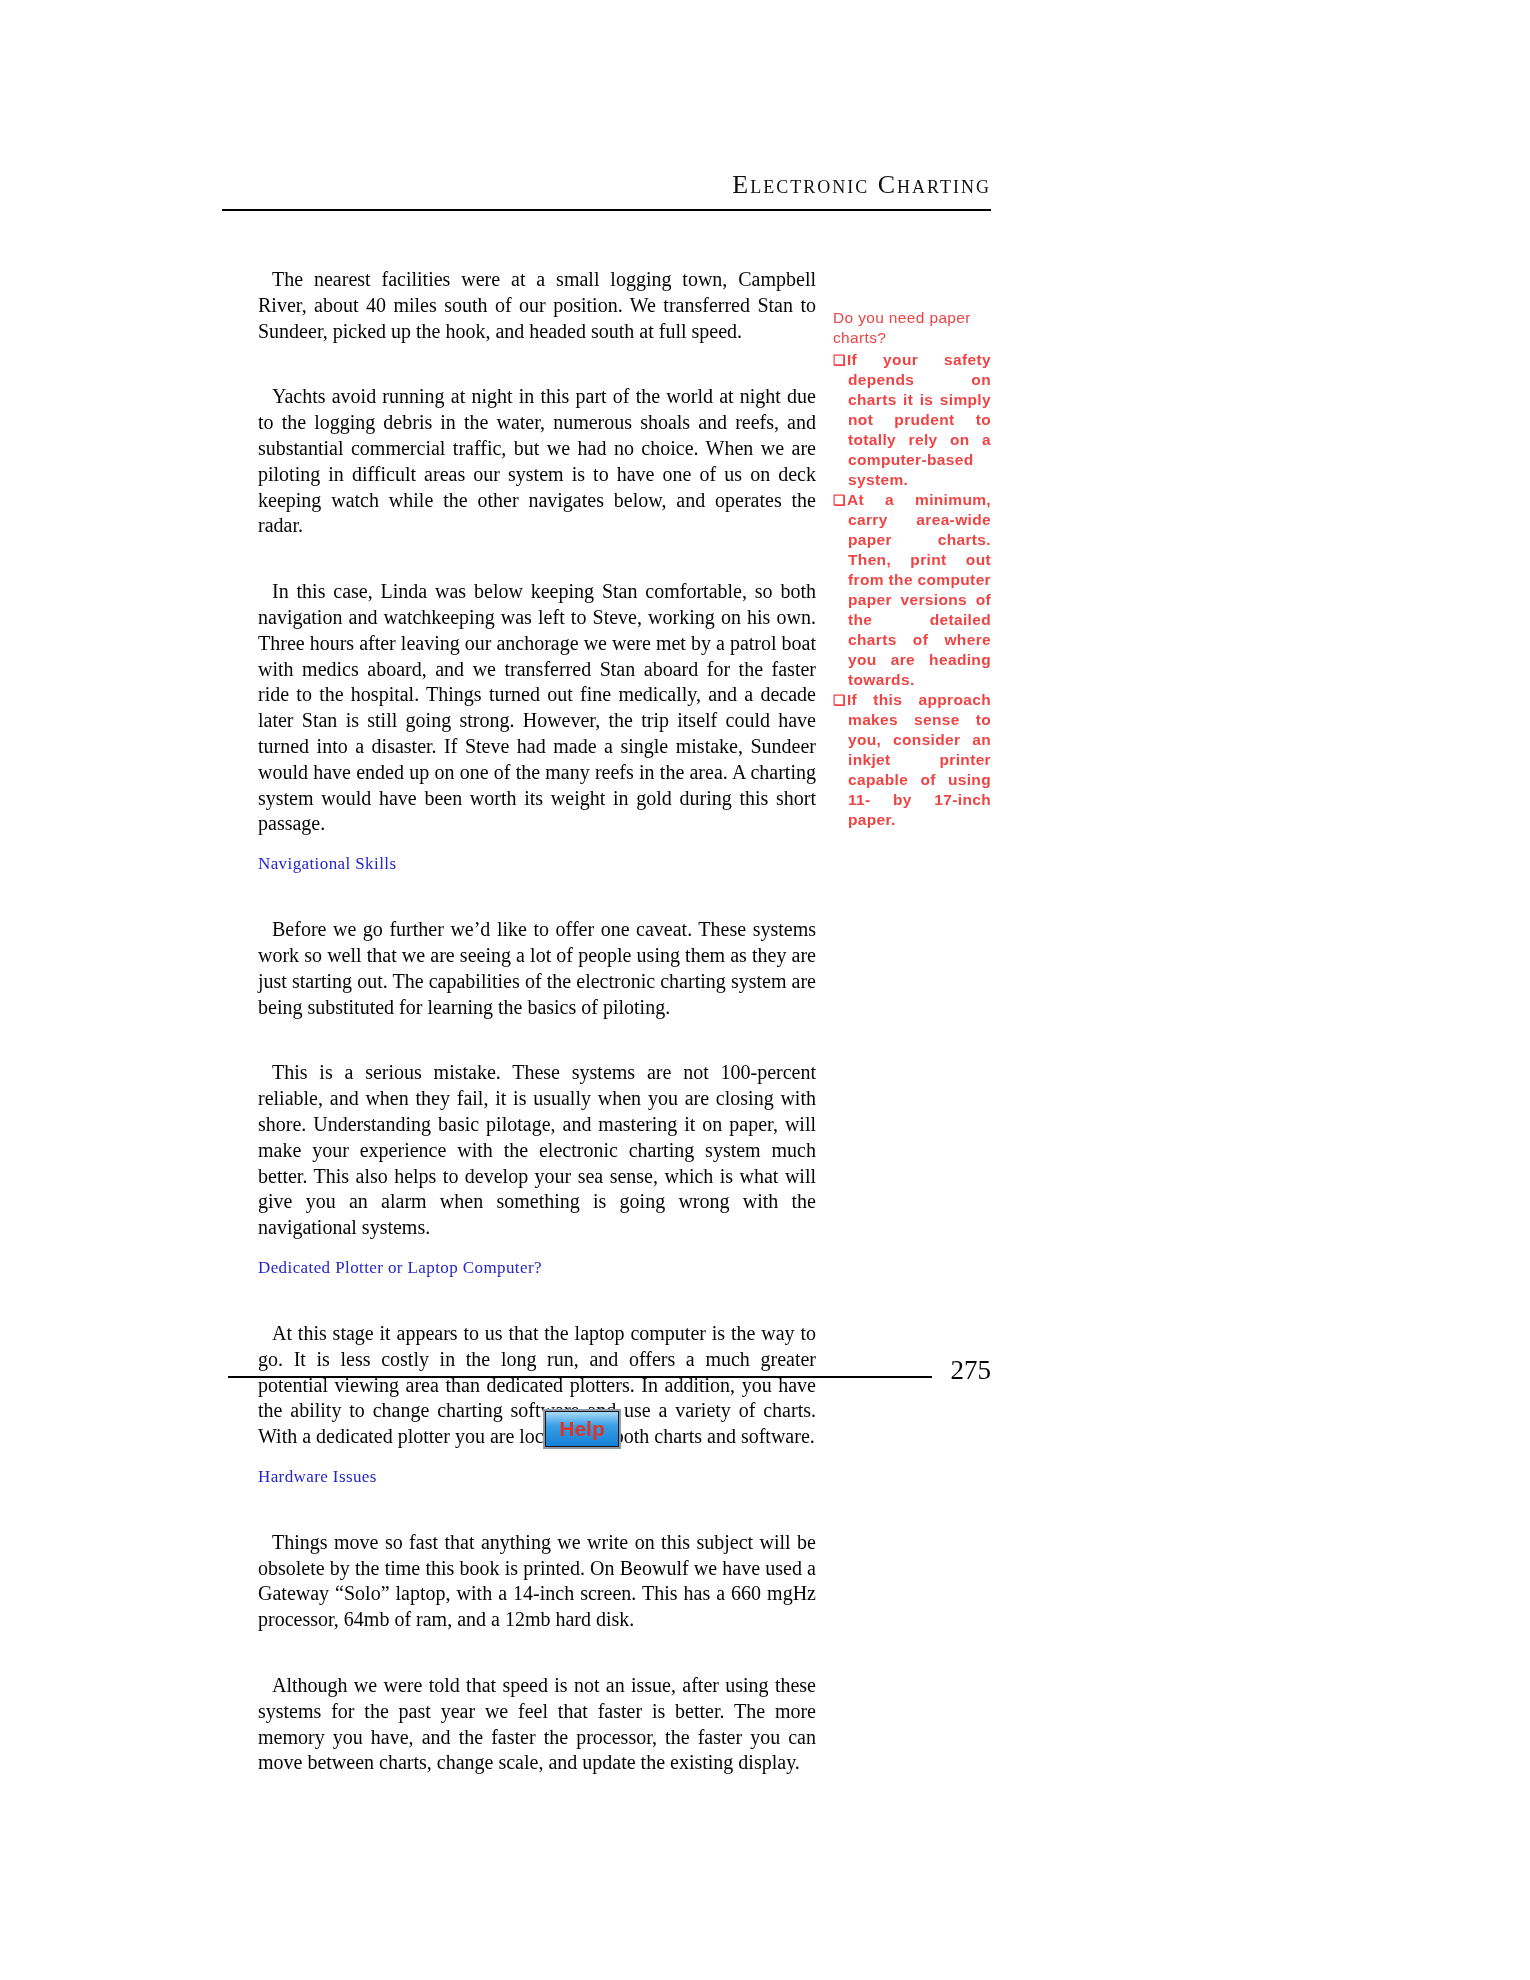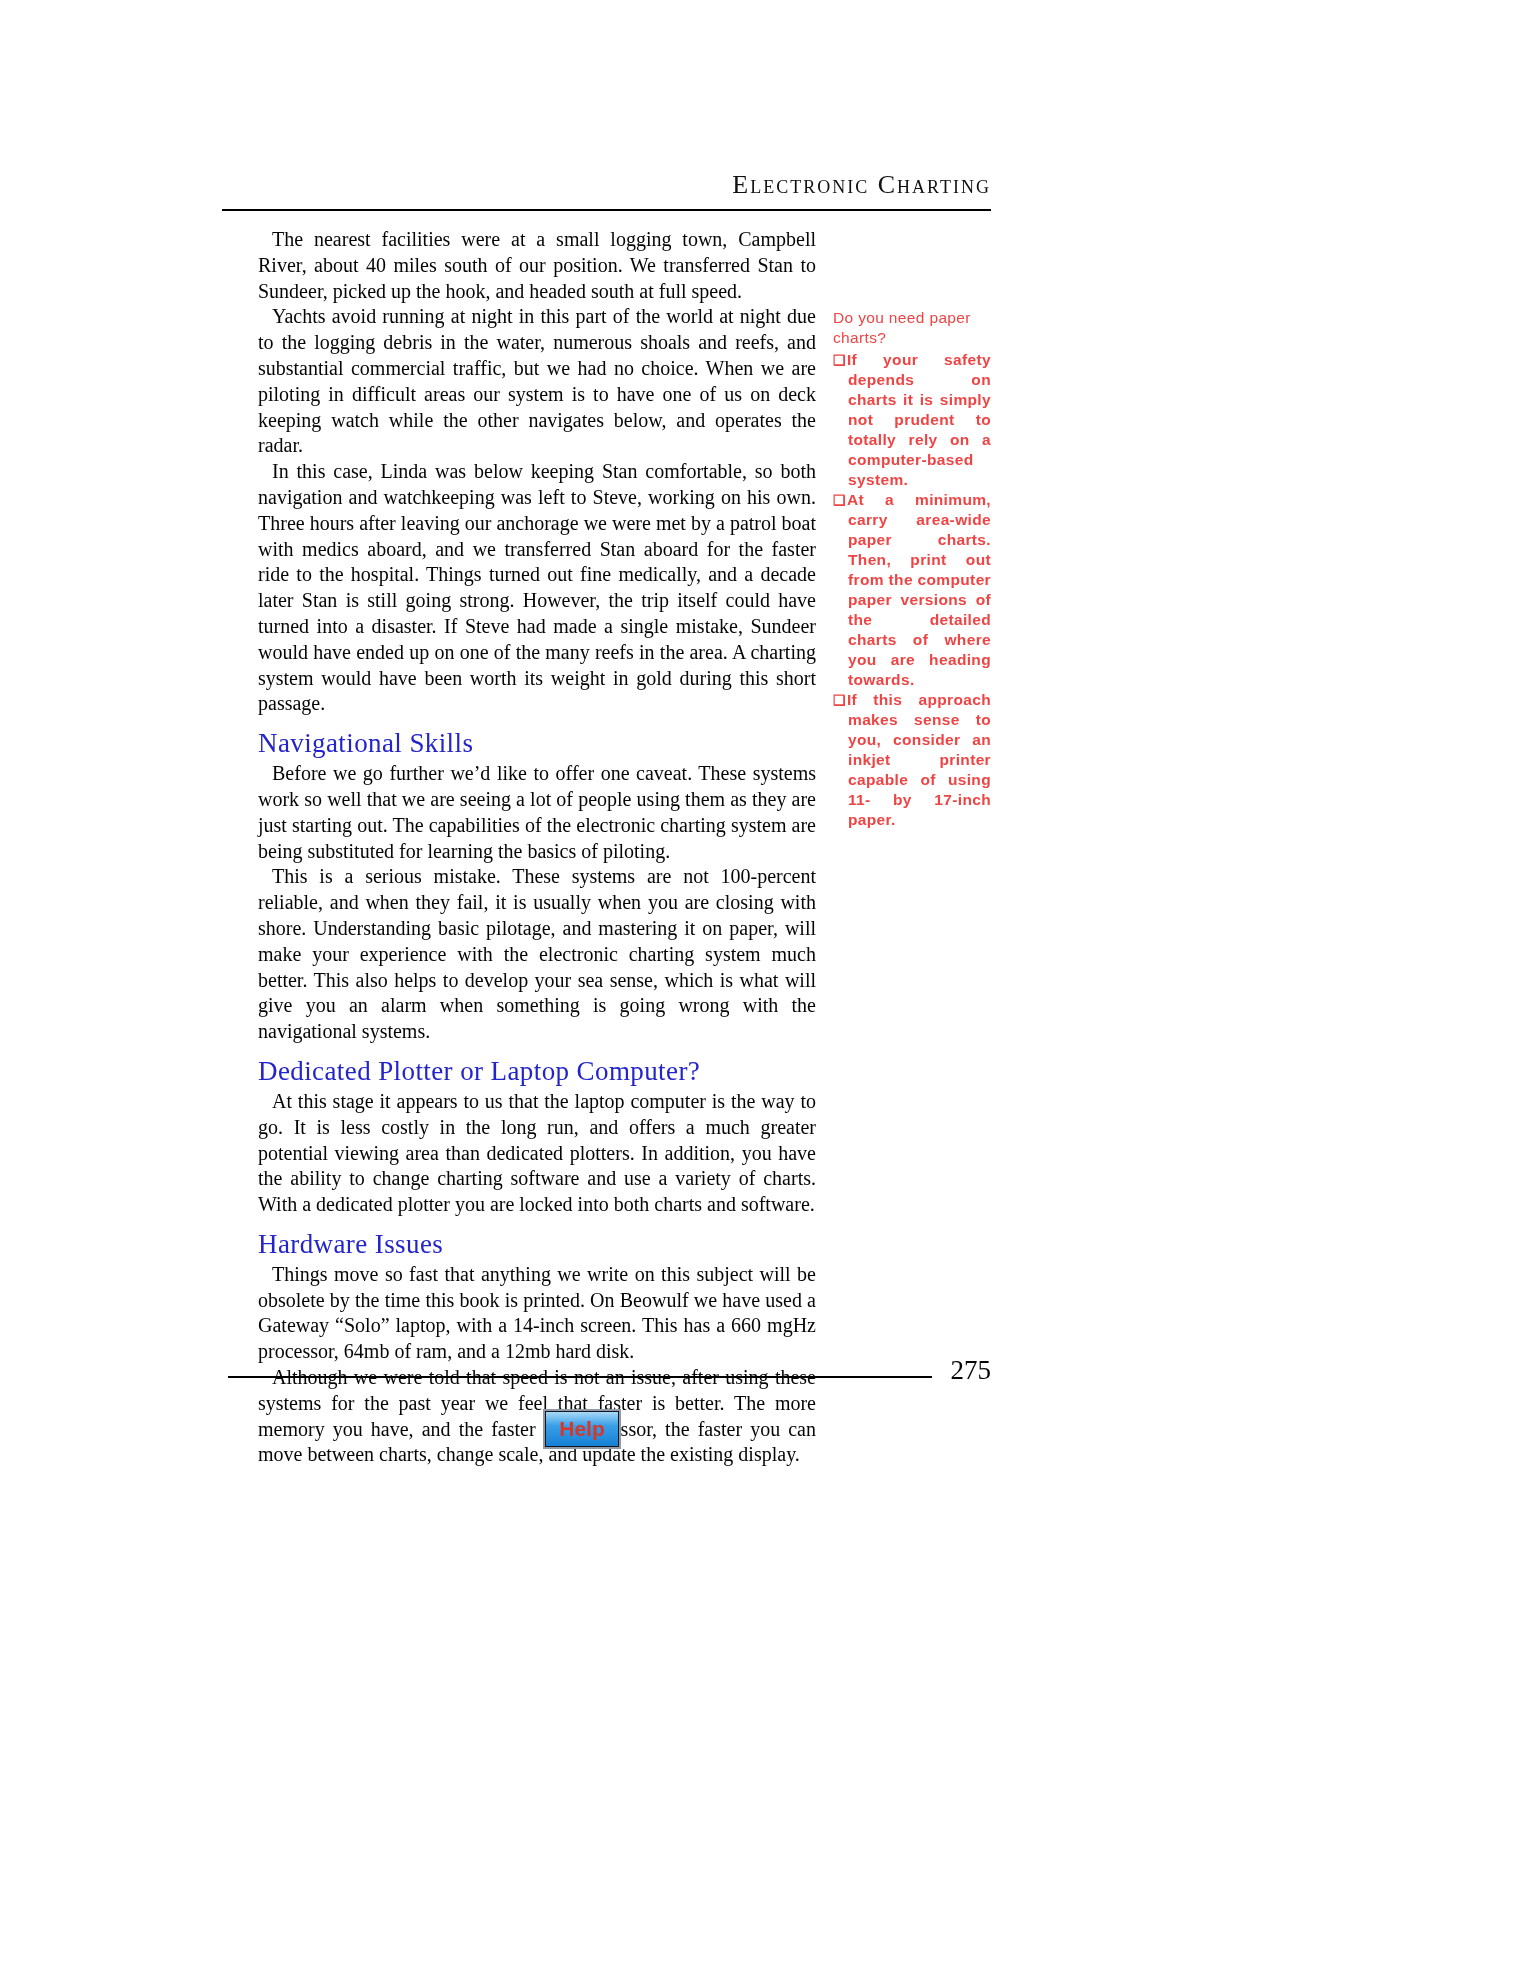--- a/index.html
+++ b/index.html
@@ -19,24 +19,24 @@
   .header-rule {
     position:absolute; top:209px; left:222px; width:769px; height:2px;
     background:#000;
   }
 
   
   .body-col {
     position:absolute; top:227px; left:258px; width:558px;
     font-size:20px; line-height:25.8px; text-align:justify; color:#050505;
   }
-  .body-p { text-indent:14px; }
+  .body-p { text-indent:14px;margin-top:40px; }
   .section-heading {
     color:var(--heading-blue, #2424cc);
-    font-size:27px; font-weight:normal; letter-spacing:0.4px;
+    font-size:17px; font-weight:normal; letter-spacing:0.4px;
     margin-top:13px; margin-bottom:4px; text-align:left; text-indent:0;
     line-height:27px;
   }
 
   
   .sidebar {
     position:absolute; top:308px; left:833px; width:158px;
     font-family:"Liberation Sans", sans-serif;
     font-size:15.5px; line-height:20px; color:#ef4444;
     letter-spacing:0.35px;

